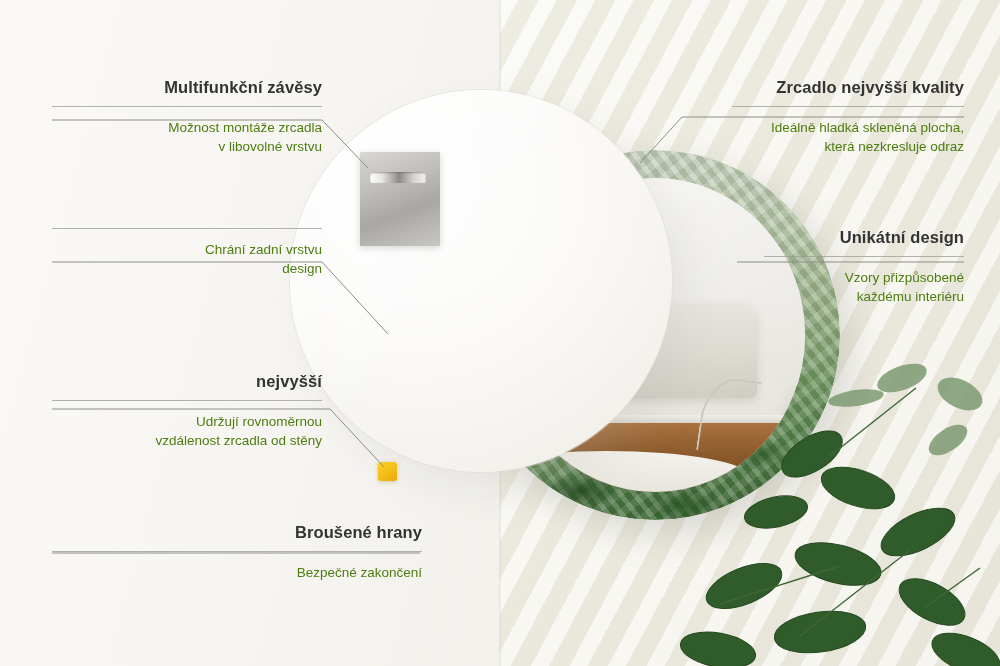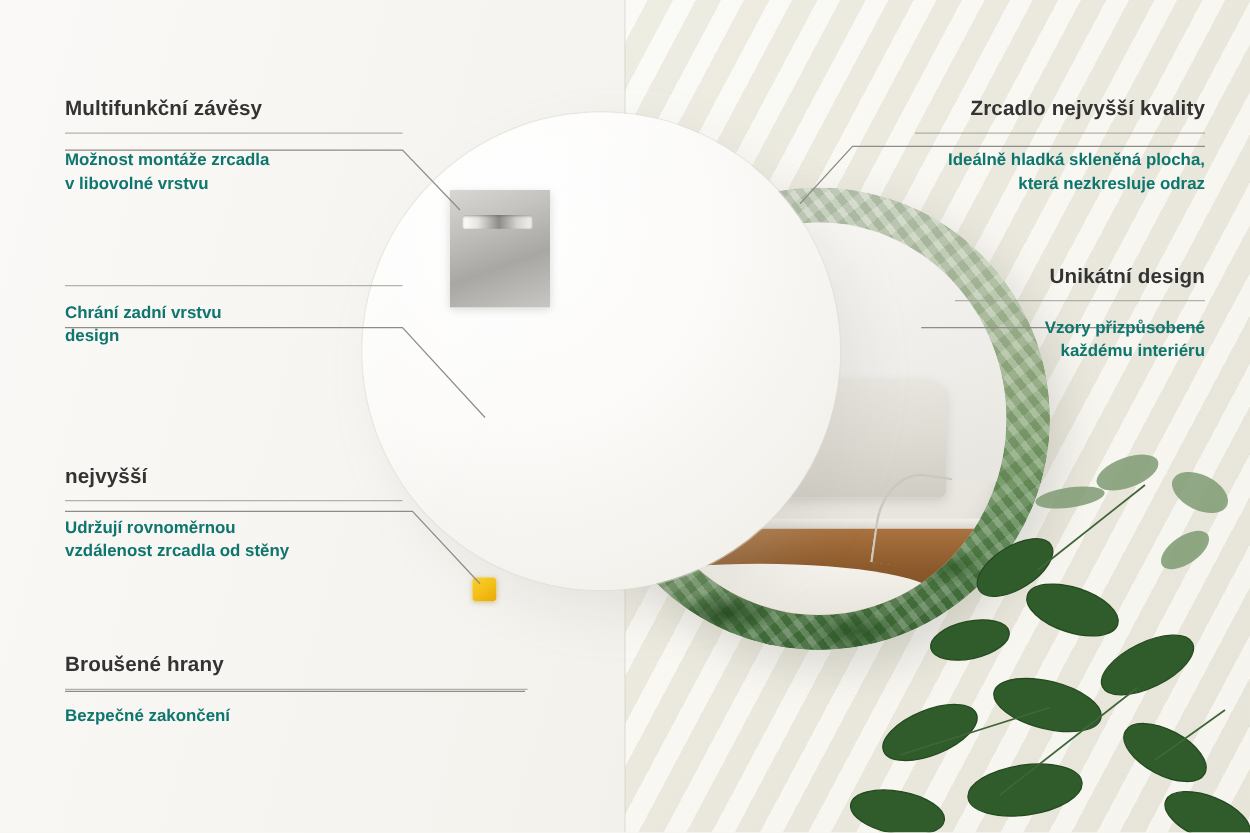--- a/index.html
+++ b/index.html
@@ -158,32 +158,32 @@
   .leaders{position:absolute;left:0;top:0;width:1000px;height:666px;pointer-events:none;}
 
   
   .callout{position:absolute;}
   .callout h3{
     margin:0 0 9px 0;
     font-size:16.5px;font-weight:bold;color:#333333;letter-spacing:.1px;
   }
   .callout .rule{height:1px;background:#9b9b96;opacity:.75;margin-bottom:11px;}
   .callout p{
-    margin:0;font-size:13.5px;line-height:1.42;color:#0f766e;font-weight:700;
-  }
-  .callout.left{left:52px;}
+    margin:0;font-size:13.5px;line-height:1.42;color:#4d7c0f;font-weight:400;
+  }
+  .callout.left{left:52px;text-align:right;}
   .callout.right{text-align:right;}
 
   .c1{top:78px;width:270px;}
   .c2{top:228px;width:270px;}
   .c3{top:353px;width:270px;}
   .c4{top:523px;width:370px;}
 
   .r1{top:78px;right:36px;width:232px;}
-  .r2{top:212px;right:36px;width:200px;}
+  .r2{top:228px;right:36px;width:200px;}
 
   
   .foliage{position:absolute;right:0;bottom:0;width:320px;height:330px;pointer-events:none;}
   .foliage svg{display:block;width:100%;height:100%;}
 </style>
 </head>
 <body>
 
 <div id="stage">
 

